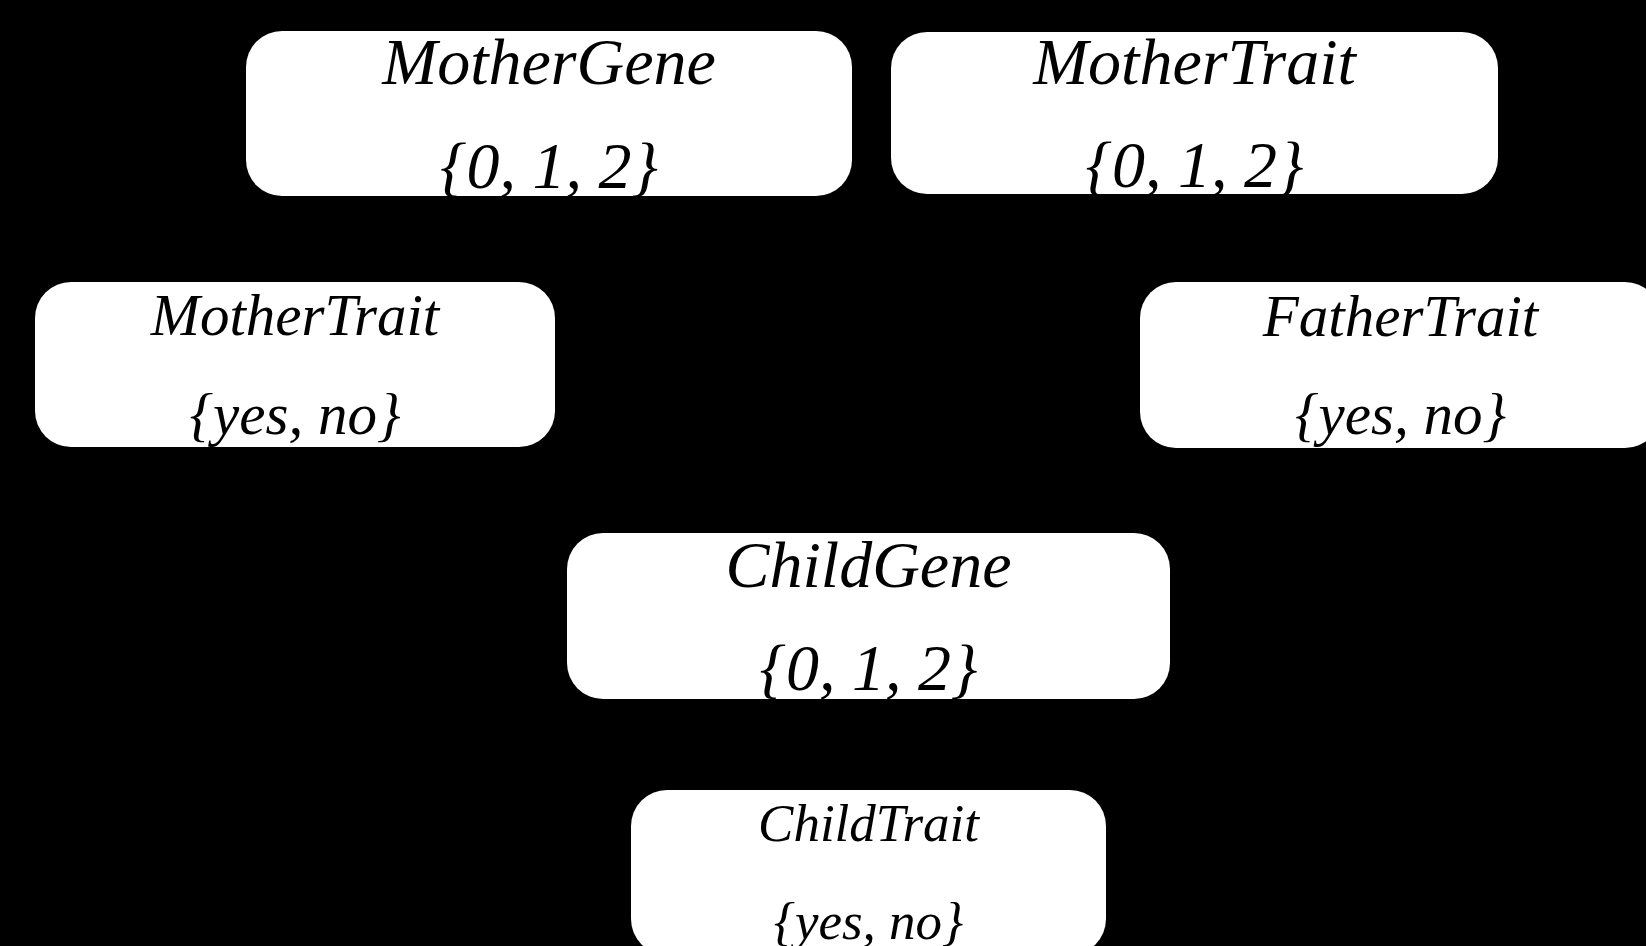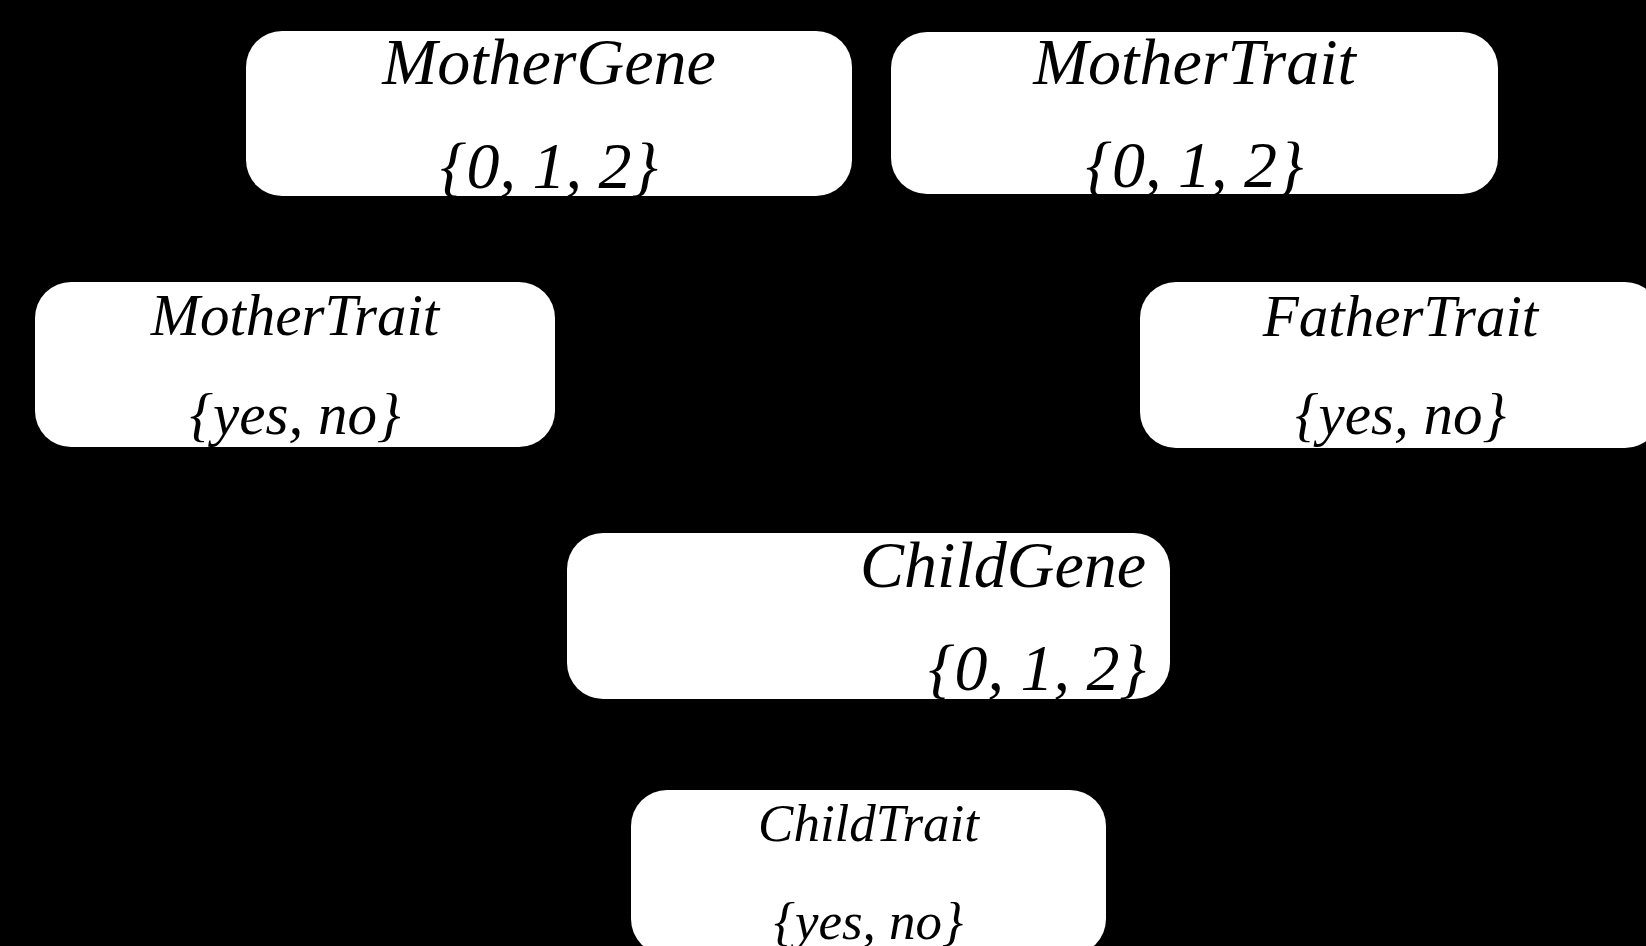--- a/index.html
+++ b/index.html
@@ -32,21 +32,21 @@
     font-style:italic;
   }
   .node .name,.node .domain{
     white-space:nowrap;
   }
   
   .node-mother-gene {left:222px; top:7px;   width:606px; height:165px; font-size:66px; line-height:1.20;}
   .node-father-gene {left:867px; top:8px;   width:607px; height:162px; font-size:66px; line-height:1.20;}
   .node-mother-trait{left:11px;  top:258px; width:520px; height:165px; font-size:59px; line-height:1.26;}
   .node-father-trait{left:1116px;top:258px; width:521px; height:166px; font-size:59px; line-height:1.26;}
-  .node-child-gene  {left:543px; top:509px; width:603px; height:166px; font-size:66px; line-height:1.20;align-items:flex-end;}
+  .node-child-gene  {left:543px; top:509px; width:603px; height:166px; font-size:66px; line-height:1.20;}
   .node-child-trait {left:607px; top:766px; width:475px; height:165px; font-size:53px; line-height:1.38;}
 </style>
 </head>
 <body>
 
 <div class="diagram">
 
   <div class="node node-mother-gene">
     <div class="name">MotherGene</div>
     <div class="domain">{0, 1, 2}</div>

